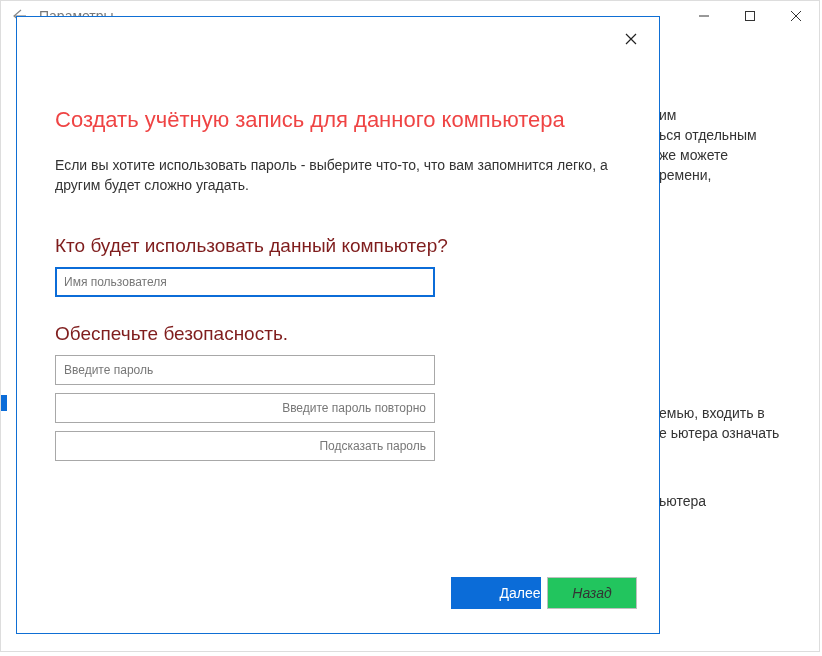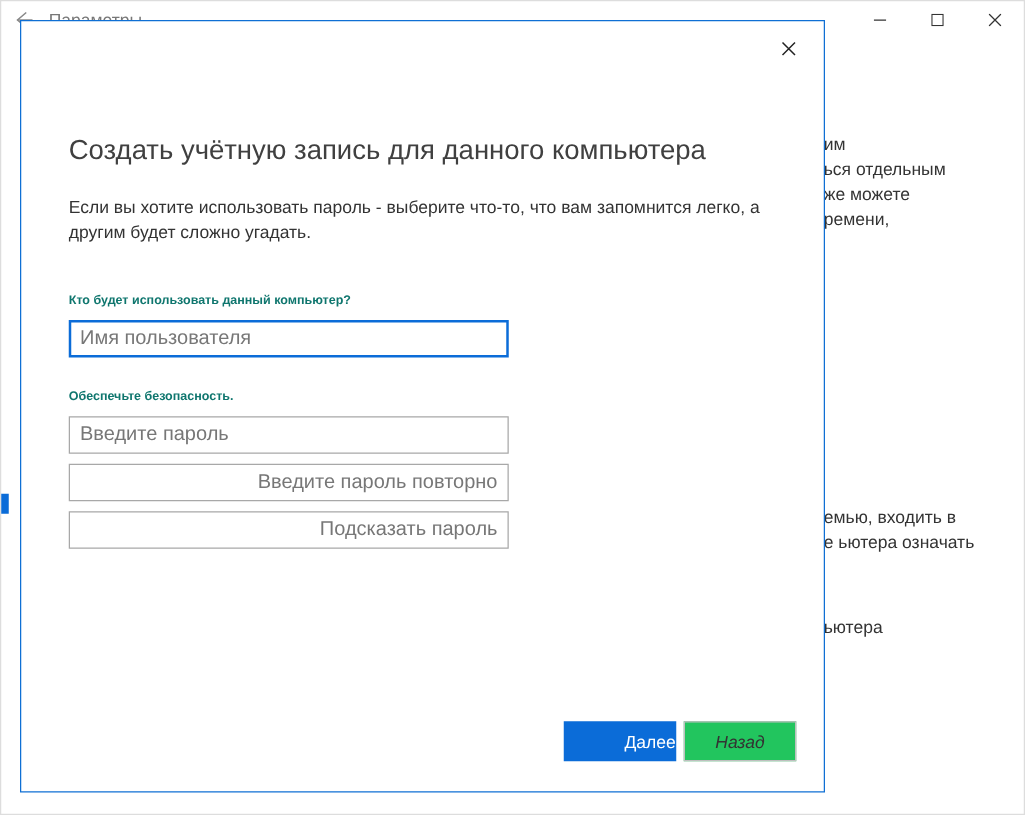--- a/index.html
+++ b/index.html
@@ -105,43 +105,43 @@
       font-size: 14px;
     }
     .dialog .content {
       padding: 58px 22px 0 22px;
       flex: 1 1 auto;
     }
 
     .dialog h1 {
       font-size: 22px;
       font-weight: 400;
-      color: #404040;
+      color: #ef4444;
       margin-bottom: 22px;
     }
     .dialog .intro {
       font-size: 14px;
       line-height: 20px;
       margin-bottom: 40px;
       color: #333;
     }
     .section-label {
-      font-weight: 700;
-      font-size: 10px;
+      font-weight: 400;
+      font-size: 19px;
       margin-bottom: 10px;
-      color: #0f766e;
+      color: #7f1d1d;
     }
 
     .field {
-      width: 352px;
+      width: 380px;
       height: 30px;
       border: 1px solid #a8a8a8;
       background: #fff;
       padding: 0 8px;
-      font-size: 16px;
+      font-size: 12px;
       color: #333;
       outline: none;
       display: block;
     }
     .field::placeholder { color: #777; }
     .field.focused {
       border: 2px solid #0b6cd8;
       padding: 0 7px;
     }
     .field + .field { margin-top: 8px; text-align: right; }

